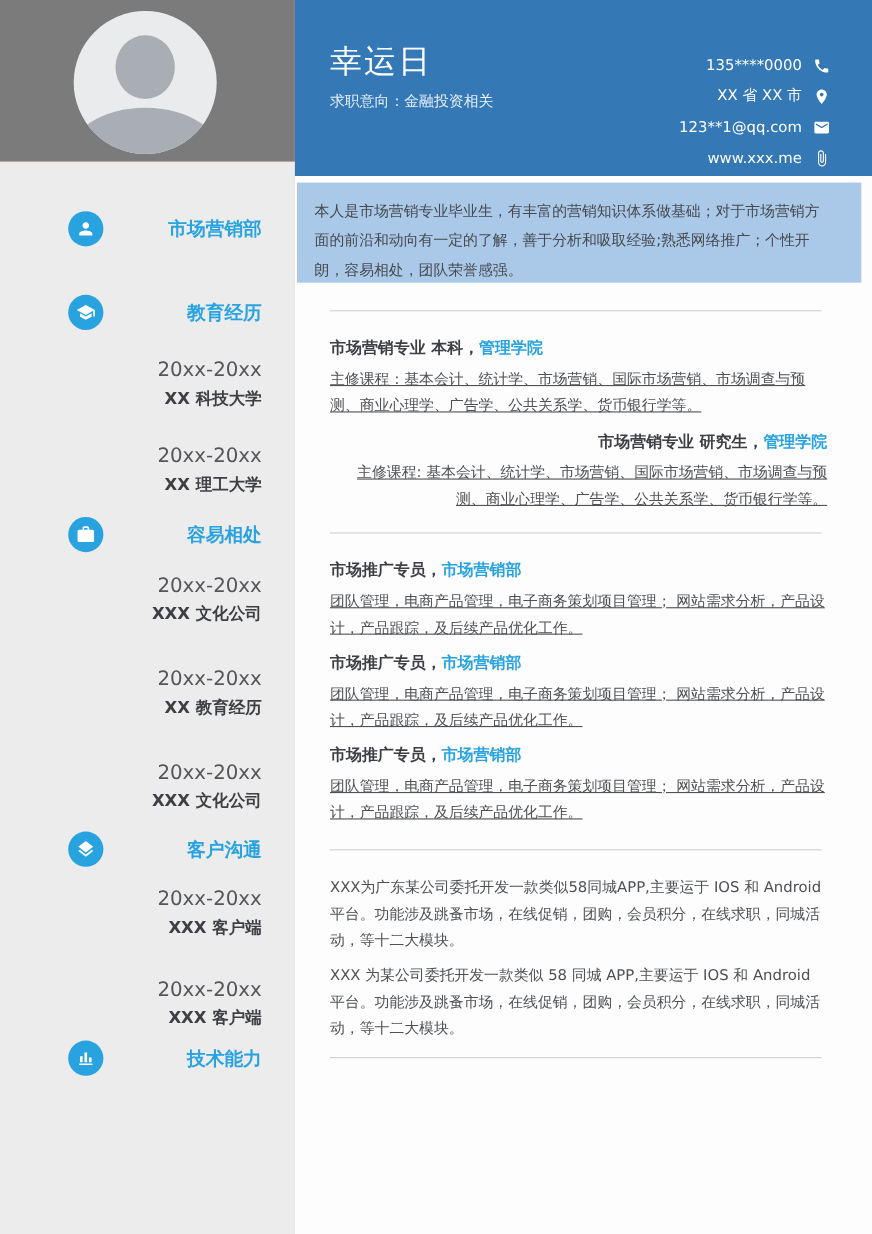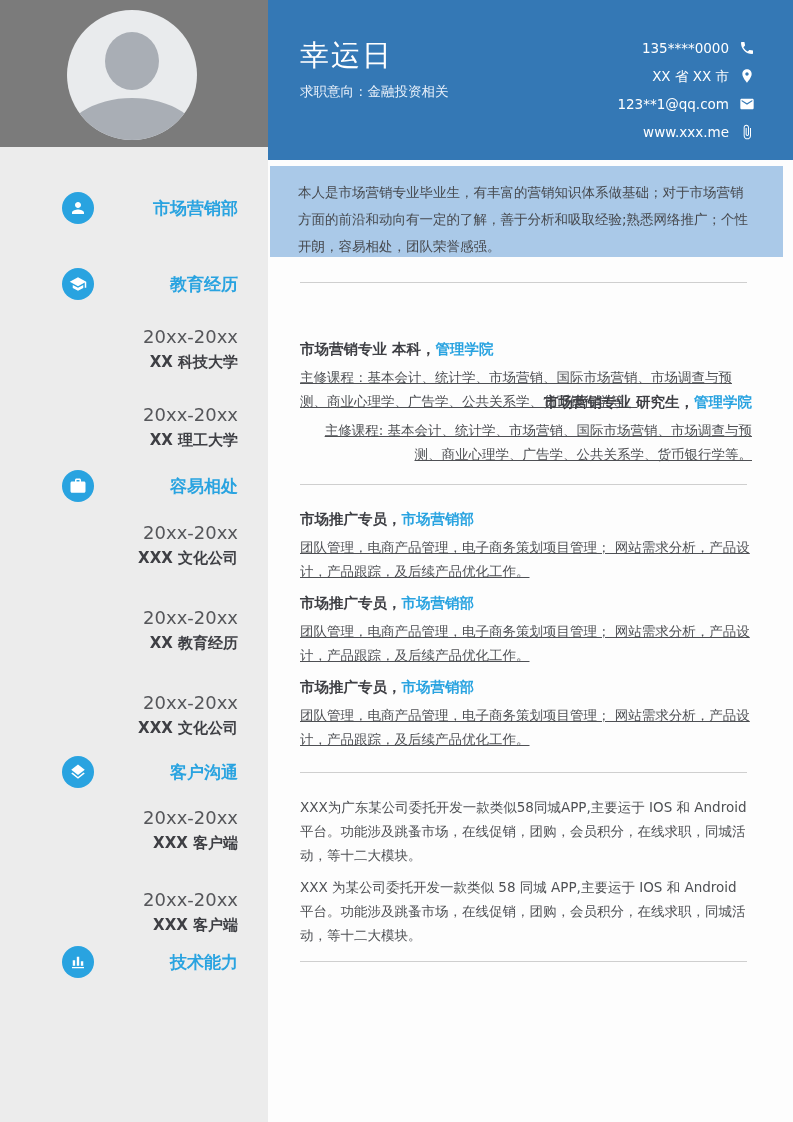--- a/index.html
+++ b/index.html
@@ -12,41 +12,41 @@
   .avatar-circle { position:absolute; left:67px; top:10px; width:130px; height:130px; border-radius:50%;
                    background:#e9ebed; overflow:hidden; }
   .avatar-head { position:absolute; left:38px; top:22px; width:54px; height:58px; border-radius:50%; background:#a9aeb5; }
   .avatar-shoulders { position:absolute; left:-5px; top:88px; width:140px; height:90px; border-radius:50%; background:#a9aeb5; }
 
   
   .header { position:absolute; left:268px; top:0; width:525px; height:160px; background:#3478b5; color:#fff; }
   .header .name { position:absolute; left:32px; top:36px; font-size:29px; font-weight:500; letter-spacing:2px; }
   .header .intent { position:absolute; left:32px; top:83px; font-size:13.5px; color:#e8f0fa; }
   .contacts { position:absolute; right:38px; top:40px; width:260px; }
-  .contact-row { display:flex; justify-content:flex-end; align-items:flex-start; height:28px; font-size:13.5px; }
+  .contact-row { display:flex; justify-content:flex-end; align-items:flex-end; height:28px; font-size:13.5px; }
   .contact-row .c-text { text-align:right; }
   .contact-row .c-icon { width:16px; height:16px; margin-left:10px; flex:0 0 16px; }
   .contact-row .c-icon svg { width:16px; height:16px; fill:#fff; display:block; }
 
   
   .sidebar { position:absolute; left:0; top:147px; width:268px; height:975px; background:#ececec; }
   .side-sec { position:absolute; left:0; right:0; height:32px; padding:0 30px 0 62px;
               display:flex; align-items:center; justify-content:space-between; }
   .side-ico { width:32px; height:32px; border-radius:50%; background:#29a3e0;
               display:flex; align-items:center; justify-content:center; flex:0 0 32px; }
   .side-ico svg { width:18px; height:18px; fill:#fff; display:block; }
   .side-label { font-size:17px; font-weight:bold; color:#29a3e0; }
   .side-entry { position:absolute; left:0; right:30px; text-align:right; }
   .side-date { font-size:18px; line-height:24px; color:#55565a; }
   .side-org { font-size:15px; font-weight:bold; line-height:26px; color:#3e3f44; }
 
   
   .main { position:absolute; left:268px; top:160px; width:525px; height:962px; background:#fdfdfd; }
   .intro-box { position:absolute; left:2px; top:6px; width:513px; height:91px; background:#aac9e8;
-               padding:13px 28px 0 28px; font-size:13.5px; line-height:27px; color:#46494e; }
+               padding:13px 28px 0 16px; font-size:13.5px; line-height:27px; color:#46494e; }
   .divider { position:absolute; left:32px; width:447px; height:0; border-top:1px solid #cfcfcf; }
   .entry { position:absolute; left:32px; width:452px; }
   .entry-title { font-size:14.5px; font-weight:bold; color:#3e3f44; line-height:25px; }
   .entry-title .org { color:#29a3e0; }
   .entry-desc { font-size:13.5px; color:#4e5054; line-height:24px; margin-top:3px;text-decoration:underline; }
   .proj-para { position:absolute; left:32px; width:452px; font-size:13.5px; color:#4e5054; line-height:24px; }
 
   
   .skills-row { position:absolute; left:34px; top:830px; display:flex; }
   .skill { width:86px; height:86px; margin-right:21px; position:relative; }
@@ -184,21 +184,21 @@
       <span class="side-label">技术能力</span>
     </div>
   </div>
 
   <div class="main">
 
     <div class="intro-box">本人是市场营销专业毕业生，有丰富的营销知识体系做基础；对于市场营销方面的前沿和动向有一定的了解，善于分析和吸取经验;熟悉网络推广；个性开朗，容易相处，团队荣誉感强。</div>
 
     <div class="divider" style="top:122px;"></div>
 
-    <div class="entry" style="top:145px;margin-top:32px;">
+    <div class="entry" style="top:145px;">
       <div class="entry-title">
         <span>市场营销专业 本科，</span><span class="org">管理学院</span>
       </div>
       <div class="entry-desc">主修课程：基本会计、统计学、市场营销、国际市场营销、市场调查与预测、商业心理学、广告学、公共关系学、货币银行学等。</div>
     </div>
 
     <div class="entry" style="top:230px;text-align:right;">
       <div class="entry-title">
         <span>市场营销专业 研究生，</span><span class="org">管理学院</span>
       </div>

